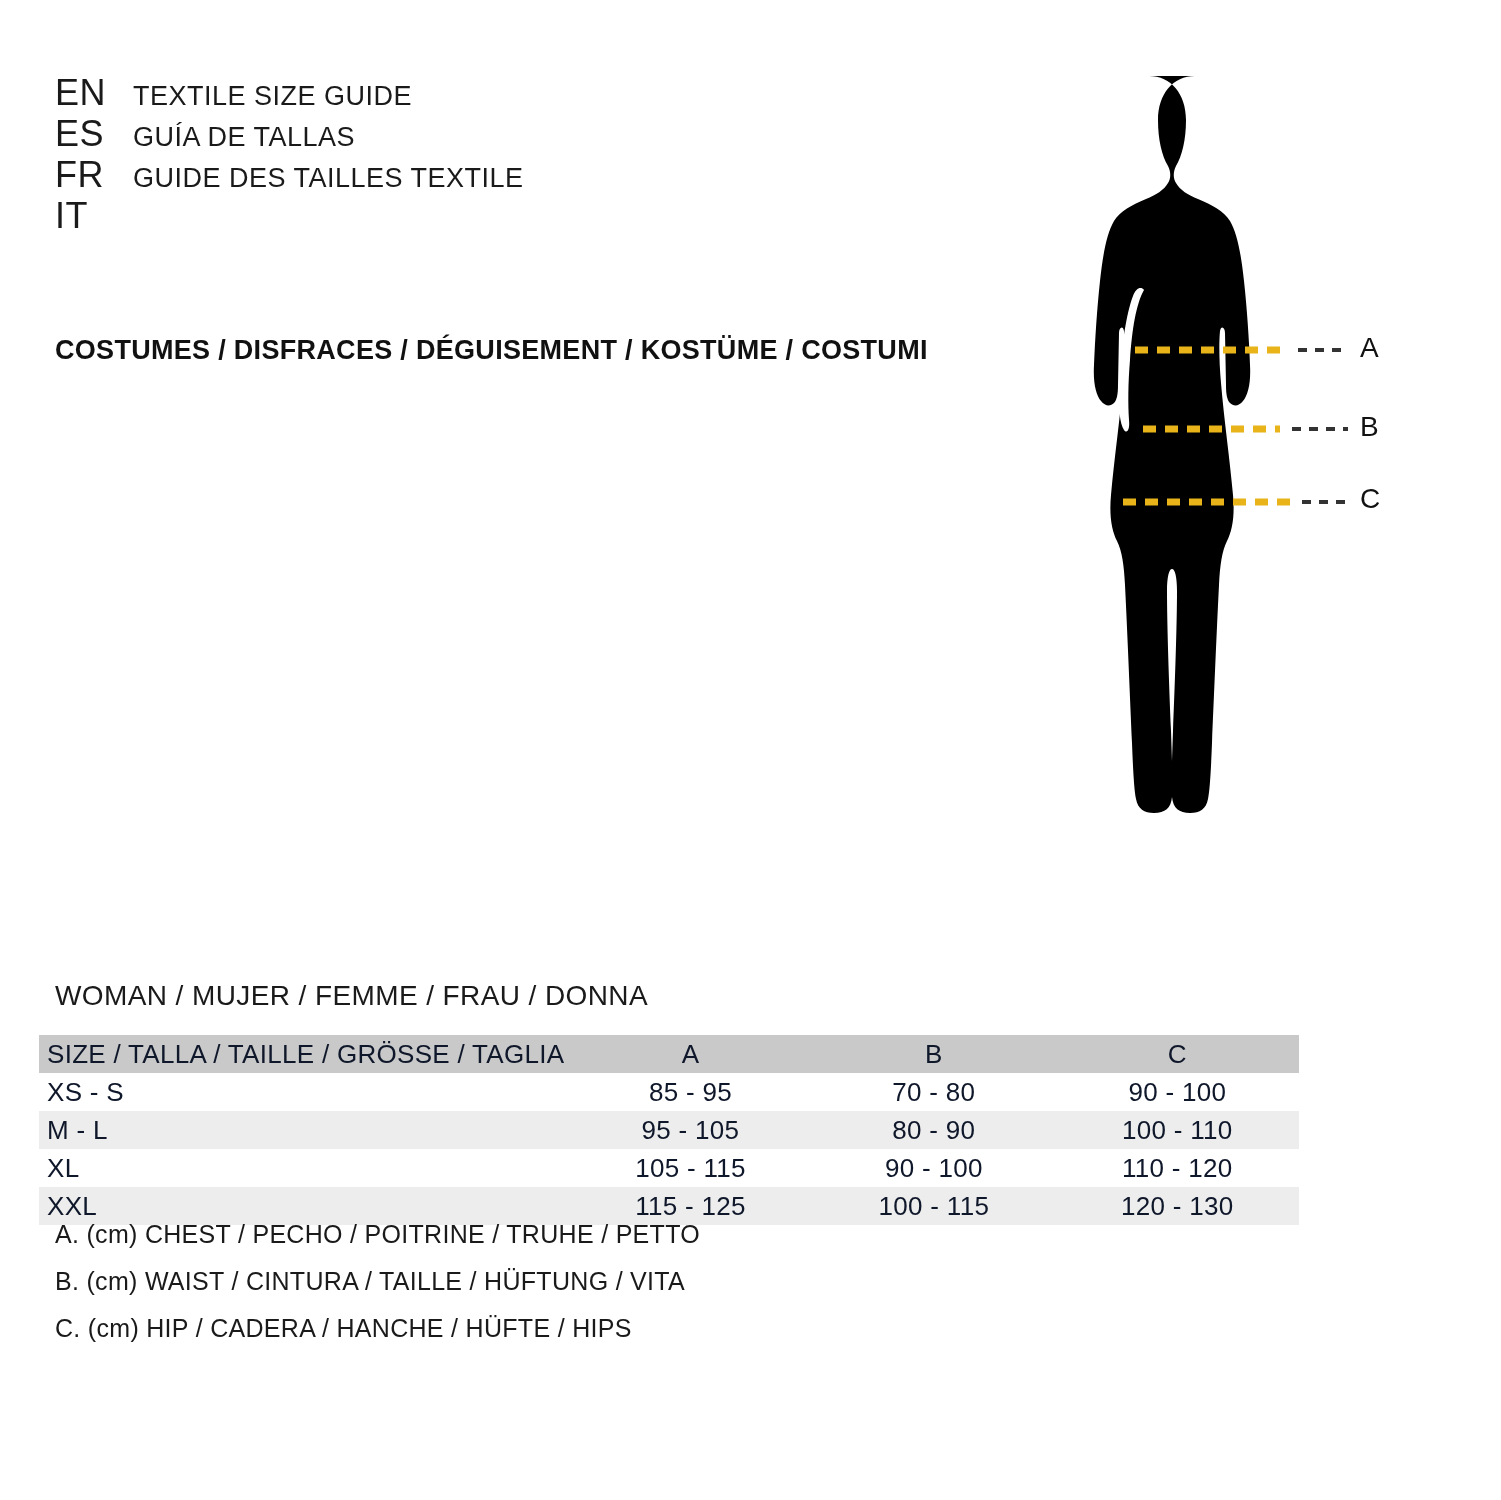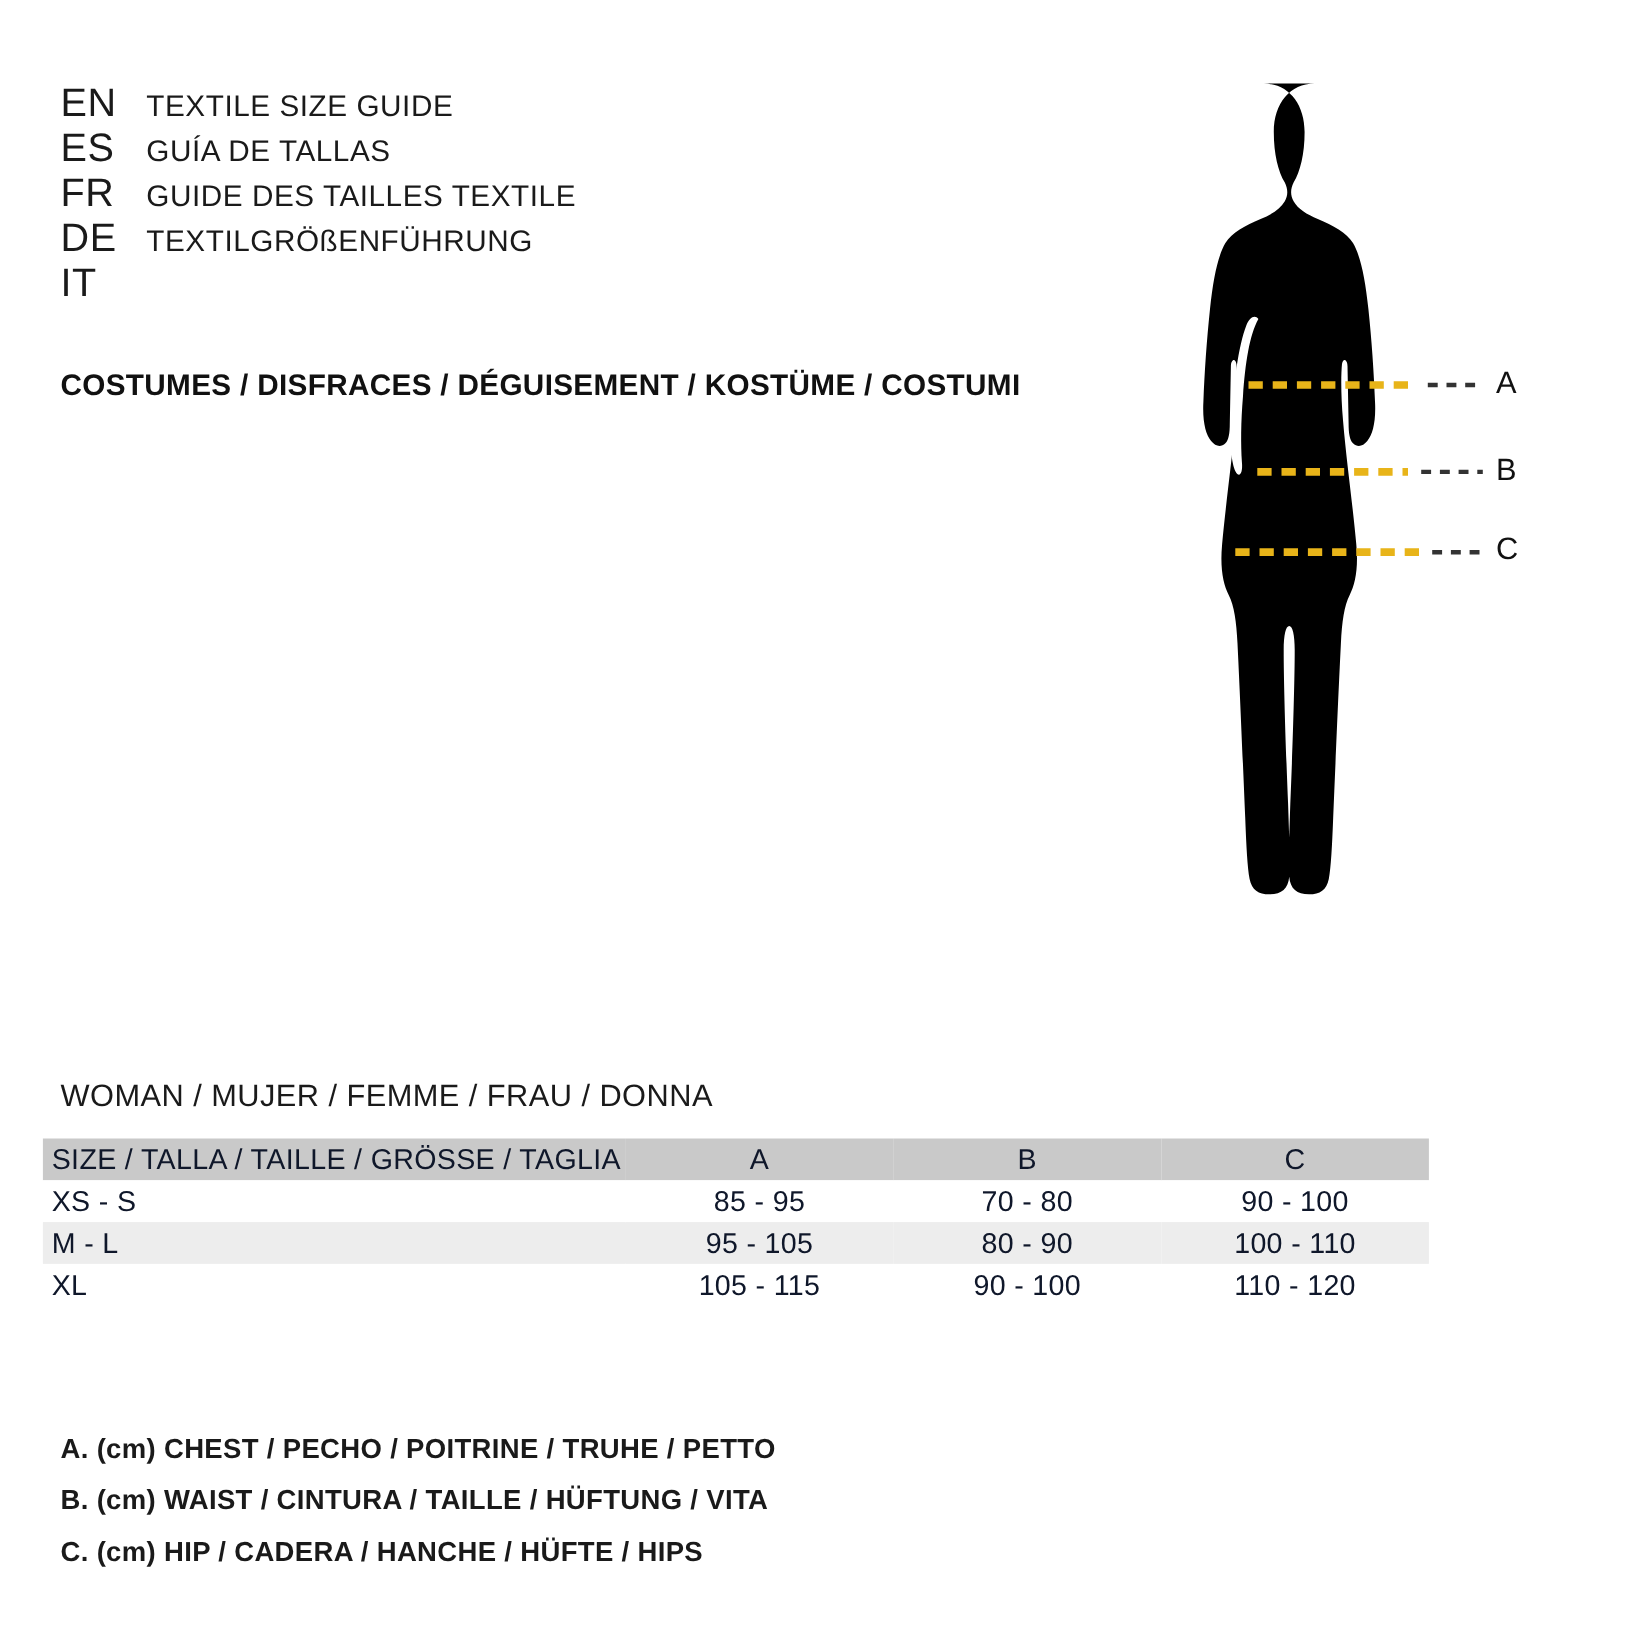--- a/index.html
+++ b/index.html
@@ -115,23 +115,22 @@
     background: #ededed;
   }
   #size-table col.c-a { width: 245px; }
   #size-table col.c-b { width: 245px; }
   #size-table col.c-c { width: 245px; }
 
   
   #footnotes {
     position: absolute;
     left: 55px;
-    top: 1303px;
+    top: 1220px;
     width: 1100px;
-    font-weight: bold;
   }
   .footnote {
     font-size: 25px;
     letter-spacing: 0.3px;
     color: #1a1a1a;
     height: 47px;
     white-space: nowrap;
   }
 </style>
 </head>
@@ -142,24 +141,20 @@
     <span class="lang-code">EN</span>
     <span class="lang-text">TEXTILE SIZE GUIDE</span>
   </div>
   <div class="lang-row">
     <span class="lang-code">ES</span>
     <span class="lang-text">GUÍA DE TALLAS</span>
   </div>
   <div class="lang-row">
     <span class="lang-code">FR</span>
     <span class="lang-text">GUIDE DES TAILLES TEXTILE</span>
-  </div>
-  <div class="lang-row">
-    <span class="lang-code">DE</span>
-    <span class="lang-text">TEXTILGRÖßENFÜHRUNG</span>
   </div>
   <div class="lang-row">
     <span class="lang-code">IT</span>
   </div>
 </div>
 
 <div id="category-line">COSTUMES / DISFRACES / DÉGUISEMENT / KOSTÜME / COSTUMI</div>
 
 <div id="figure-area">
   <svg id="figure-svg" width="430" height="880" viewBox="0 0 430 880">
@@ -260,20 +255,26 @@
       <td>95 - 105</td>
       <td>80 - 90</td>
       <td>100 - 110</td>
     </tr>
     <tr class="row-odd">
       <td class="first-col">XL</td>
       <td>105 - 115</td>
       <td>90 - 100</td>
       <td>110 - 120</td>
     </tr>
+    <tr class="row-even">
+      <td class="first-col">XXL</td>
+      <td>115 - 125</td>
+      <td>100 - 115</td>
+      <td>120 - 130</td>
+    </tr>
   </tbody>
 </table>
 
 <div id="footnotes">
   <div class="footnote">A. (cm) CHEST / PECHO / POITRINE / TRUHE / PETTO</div>
   <div class="footnote">B. (cm) WAIST / CINTURA / TAILLE / HÜFTUNG / VITA</div>
   <div class="footnote">C. (cm) HIP / CADERA / HANCHE / HÜFTE / HIPS</div>
 </div>
 
 </body></html>

